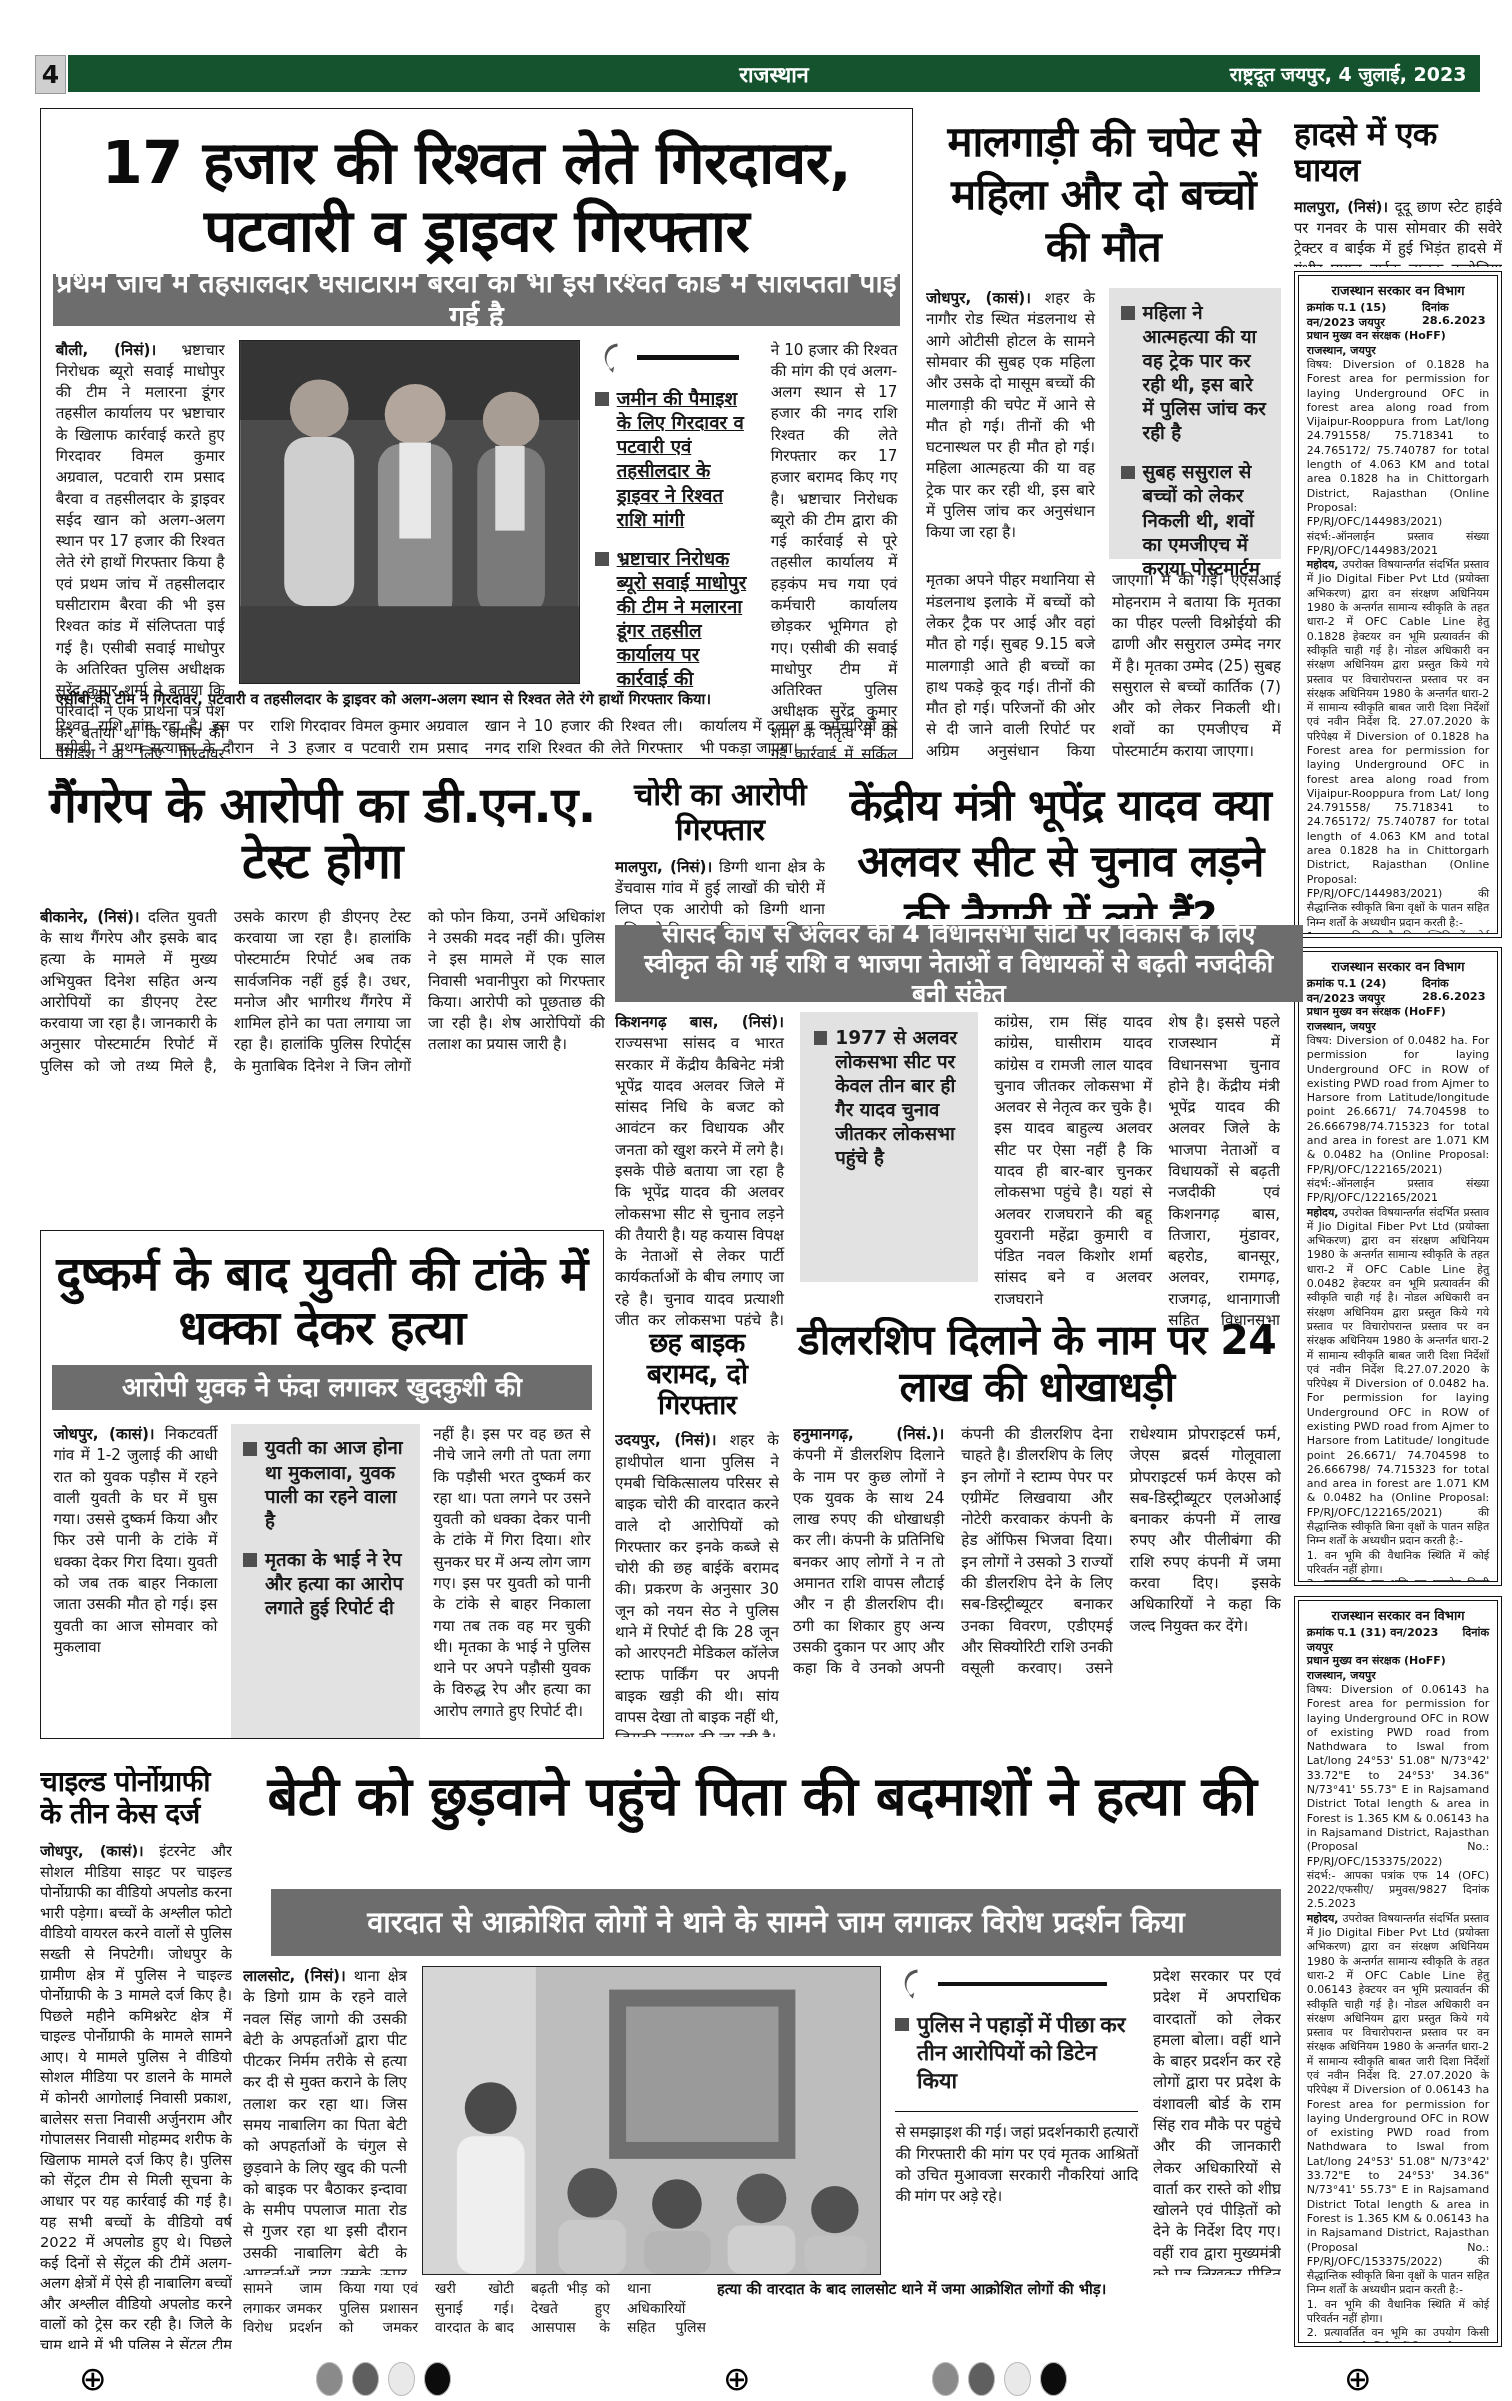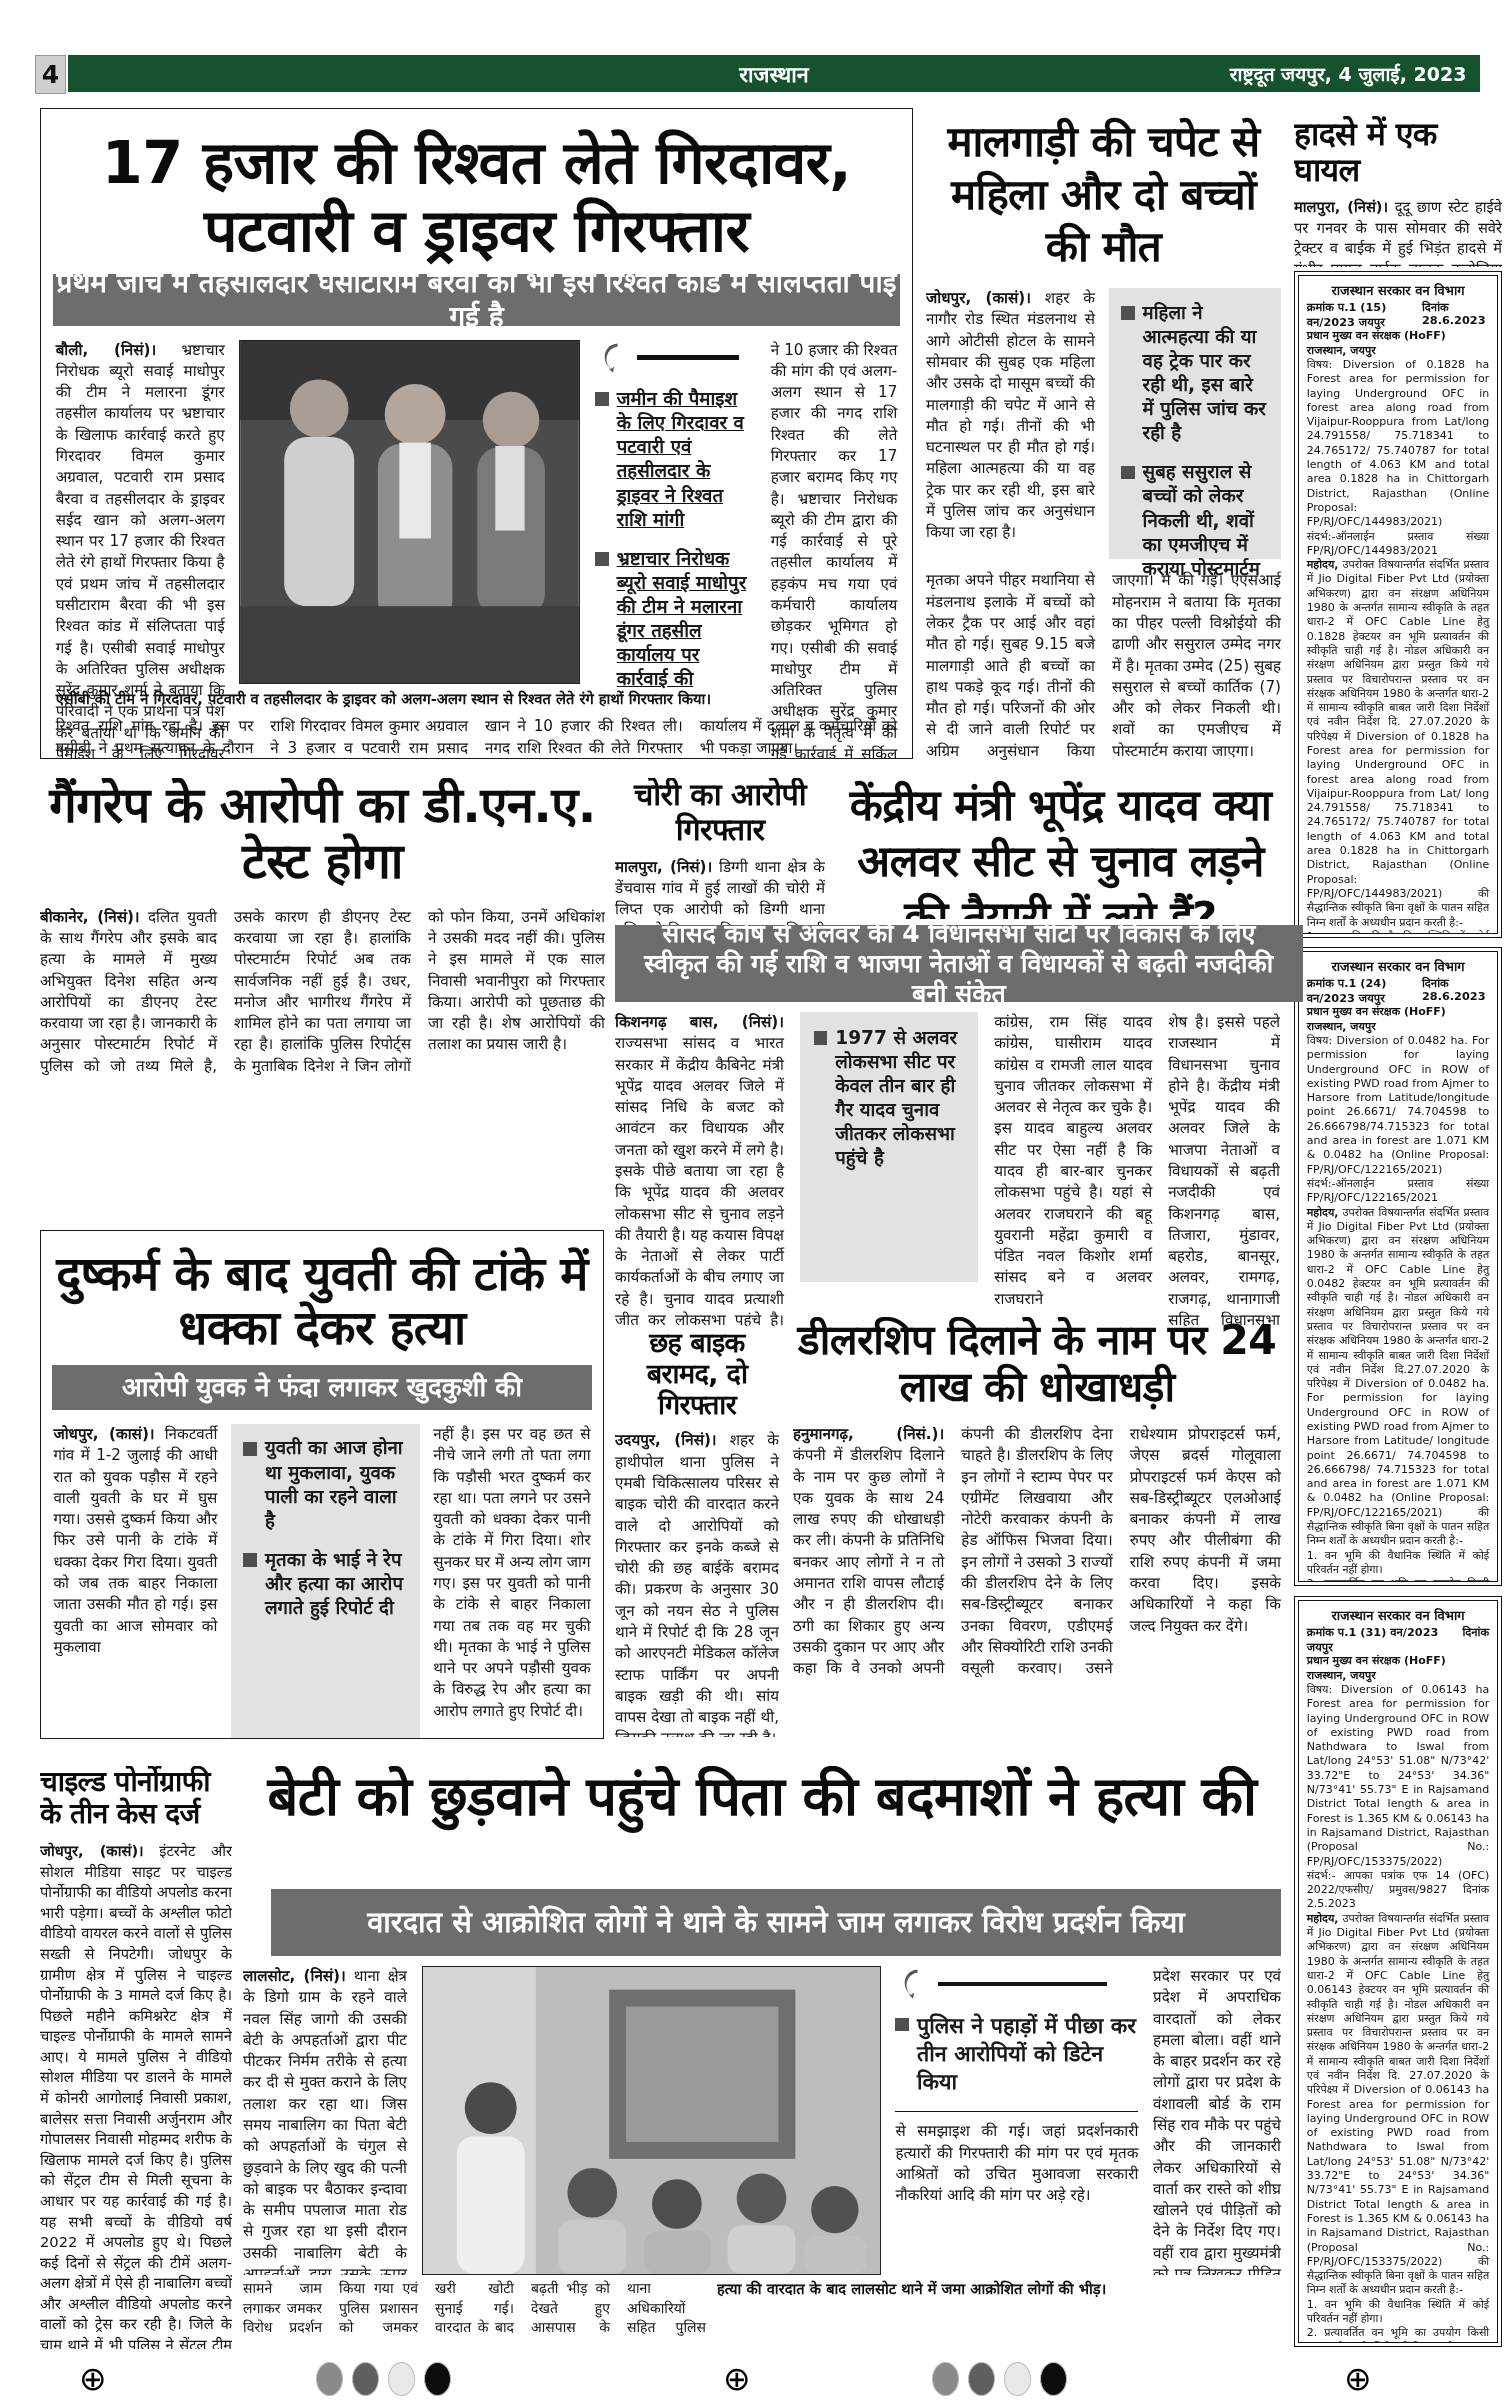--- a/index.html
+++ b/index.html
@@ -264,21 +264,21 @@
         <circle cx="300" cy="400" r="44" fill="#555"></circle>
           <rect x="240" y="448" width="120" height="96" rx="24" fill="#c9c9c9"></rect>
         <circle cx="450" cy="420" r="44" fill="#4e4e4e"></circle>
           <rect x="392" y="468" width="118" height="76" rx="24" fill="#b5b5b5"></rect>
         <circle cx="600" cy="410" r="44" fill="#585858"></circle>
           <rect x="540" y="458" width="120" height="86" rx="24" fill="#cfcfcf"></rect>
         <circle cx="730" cy="430" r="42" fill="#515151"></circle>
           <rect x="676" y="476" width="110" height="68" rx="22" fill="#c2c2c2"></rect>
       </svg>
     </div>
-    <div style="width:243px;flex:0 0 auto;">
+    <div style="width:243px;flex:0 0 auto;font-family:Liberation Serif, serif;">
       <div style="display:flex;align-items:center;gap:6.8px;margin-bottom:10.2px;">
         <svg width="36" height="36" viewBox="0 0 64 64">
             <path d="M40 6 C14 8 10 40 30 52 l-6-2 8 8 2-11 -5 4 C14 40 20 14 40 12 Z" fill="#555"></path>
           </svg>
         <div class="rule" style="width:169px;height:4.5px;"></div>
       </div>
       <div class="bullet-row">
           <div class="bullet-sq"></div>
           <div class="bullet-tx" style="font-size:21.5px;">पुलिस ने पहाड़ों में पीछा कर तीन आरोपियों को डिटेन किया</div>
         </div>

